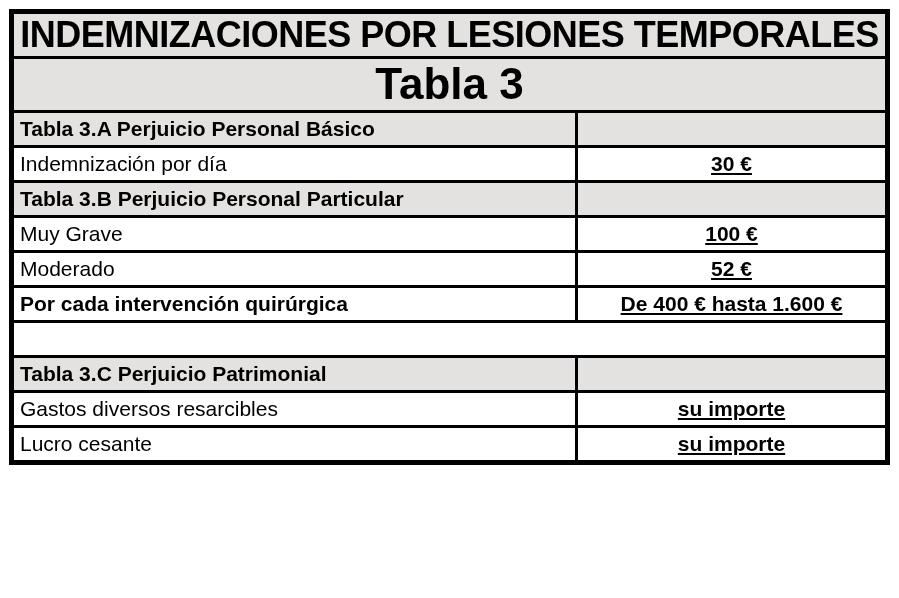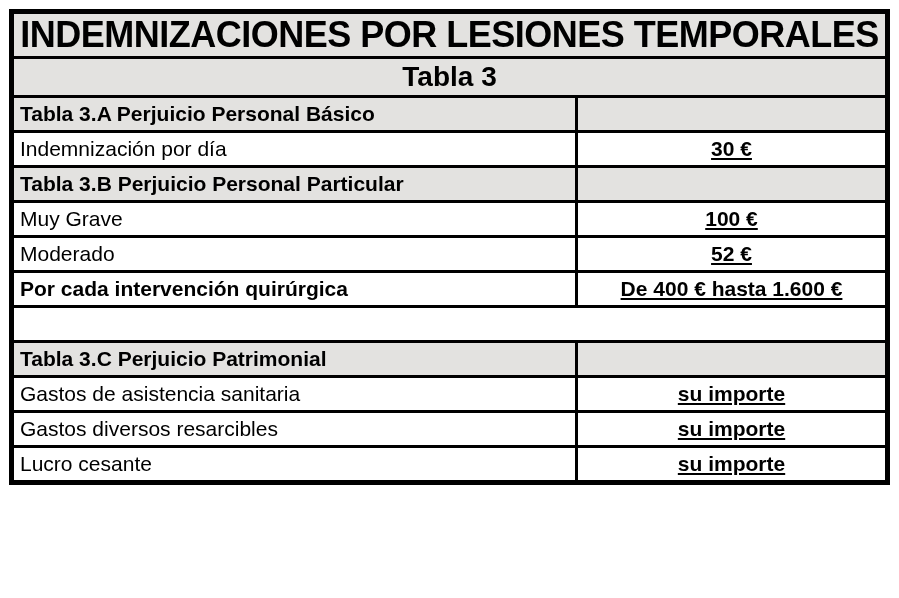--- a/index.html
+++ b/index.html
@@ -40,21 +40,21 @@
     height: 42px;
     text-align: center;
     font-weight: bold;
     font-size: 36px;
     letter-spacing: -0.5px;
   }
   td.subtitle-cell {
     height: 36px;
     text-align: center;
     font-weight: bold;
-    font-size: 28px;
+    font-size: 44px;
   }
   td.row-cell { height: 32px; margin-top: 20px; }
   td.bold { font-weight: bold; }
   td.value-cell {
     text-align: center;
     font-weight: bold;
     text-decoration: underline;
   }
   td.span-cell { text-align: center; }
 </style>
@@ -112,24 +112,20 @@
 
     <tr>
       <td colspan="2" class="row-cell"></td>
     </tr>
 
     <tr>
       <td class="row-cell gray bold">Tabla 3.C Perjuicio Patrimonial</td>
       <td class="row-cell gray"></td>
     </tr>
 
-    <tr>
-      <td class="row-cell">Gastos de asistencia sanitaria</td>
-      <td class="row-cell value-cell">su importe</td>
-    </tr>
 
     <tr>
       <td class="row-cell">Gastos diversos resarcibles</td>
       <td class="row-cell value-cell">su importe</td>
     </tr>
 
     <tr>
       <td class="row-cell">Lucro cesante</td>
       <td class="row-cell value-cell">su importe</td>
     </tr>

